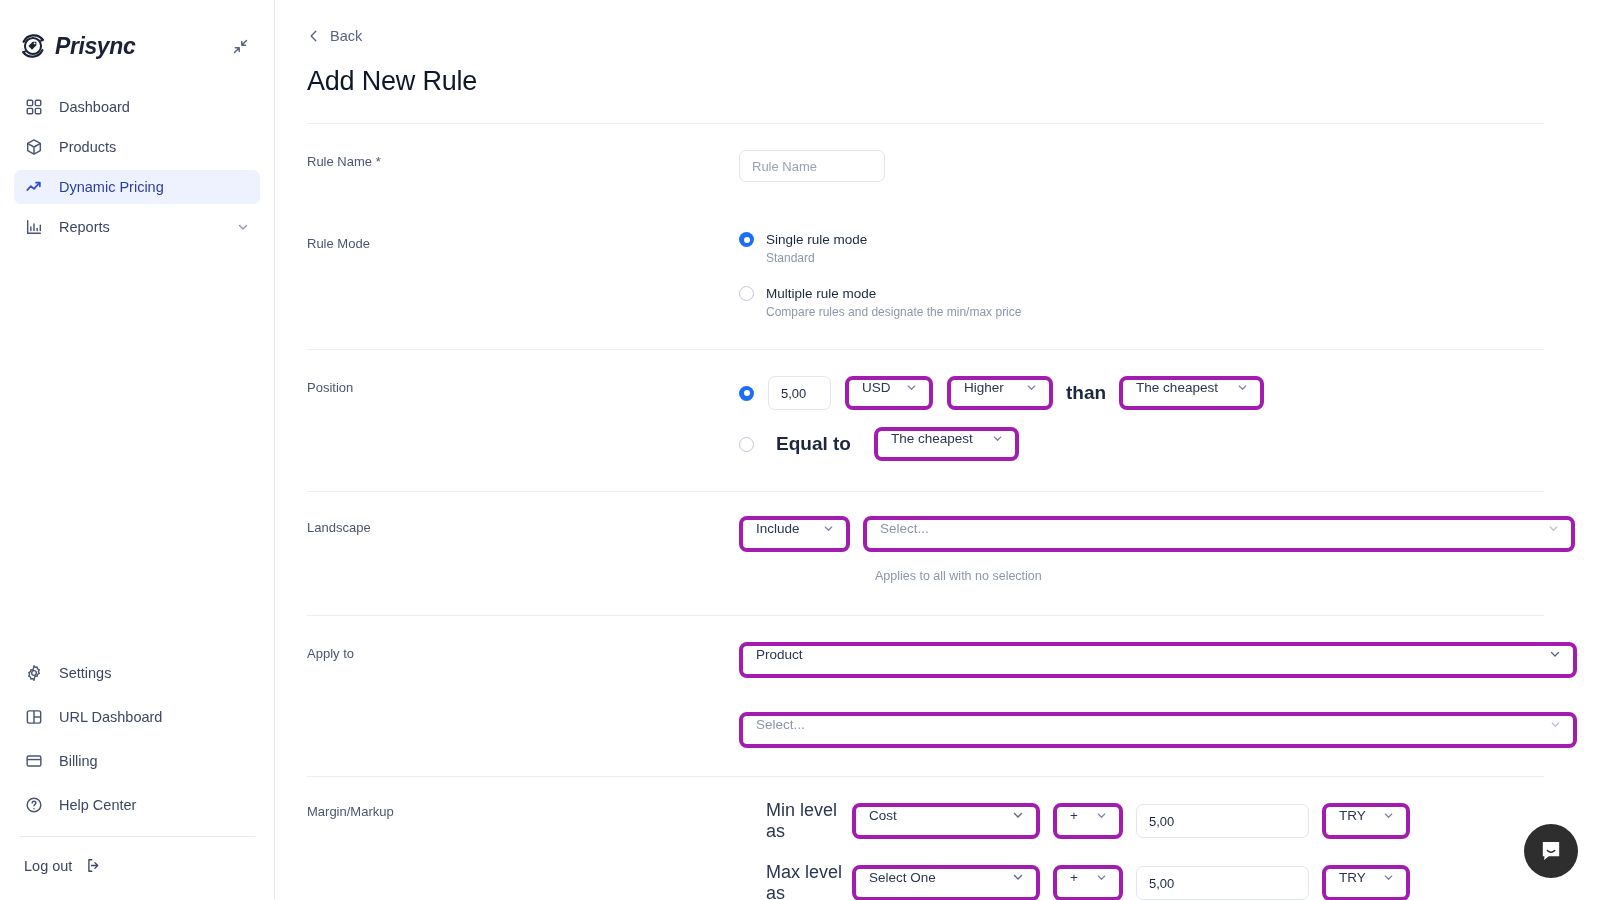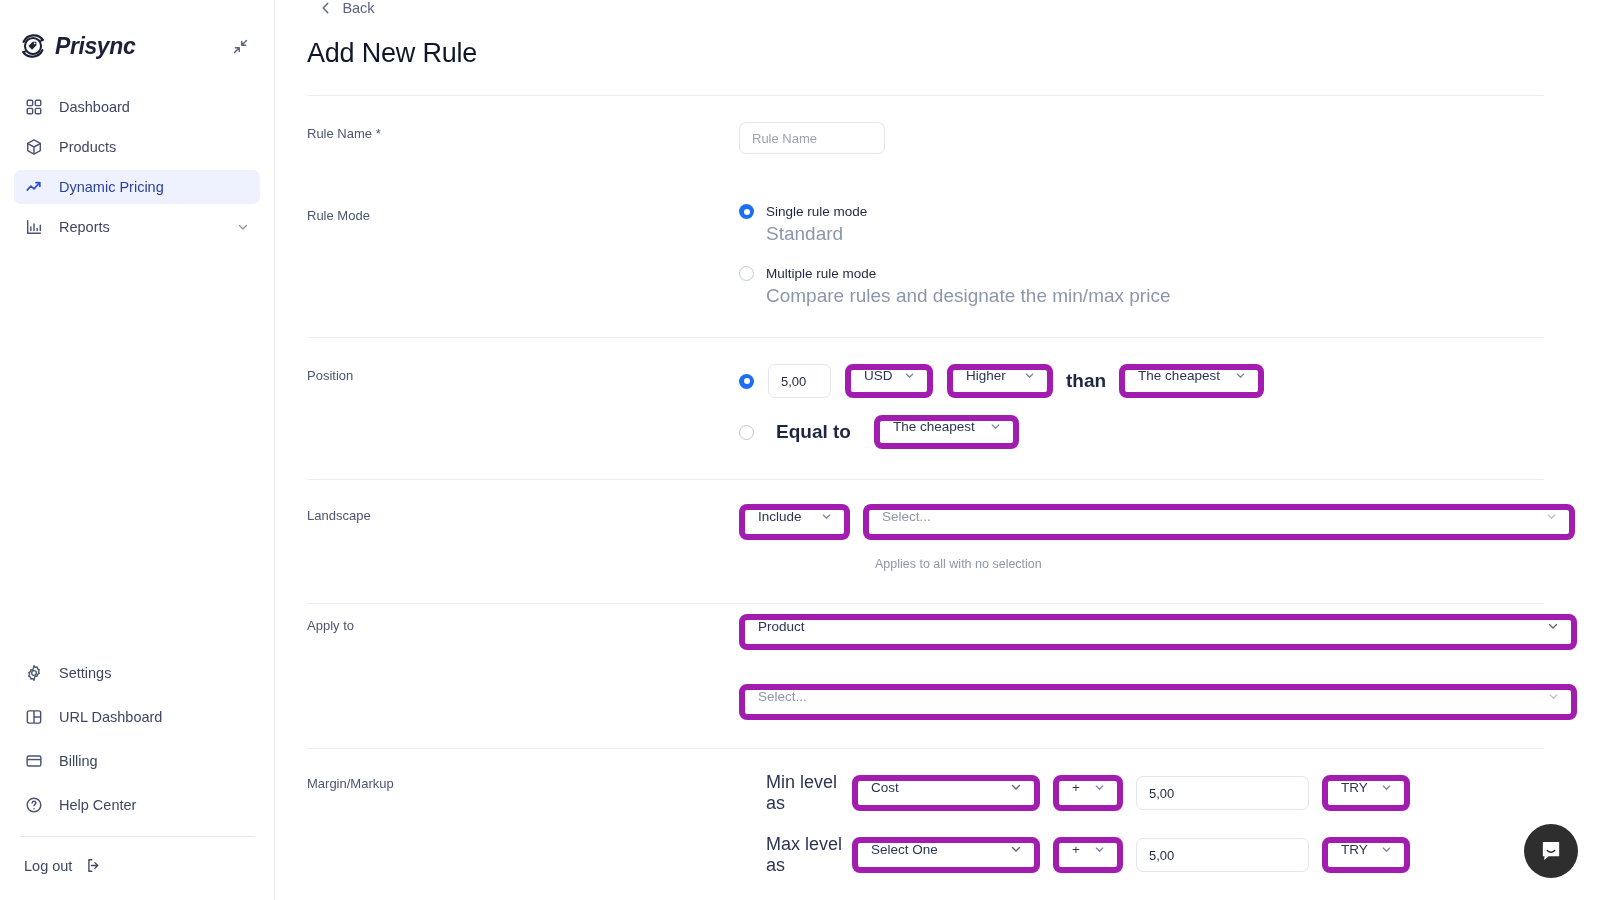--- a/index.html
+++ b/index.html
@@ -73,21 +73,21 @@
   .logout-icon { margin-left: 13px; display:flex; color: #3c4761; }
 
   
   .main {
     flex: 1 1 auto; height: 900px;
     position: relative; overflow: hidden;
     padding-left: 32px;
   }
   .back-row {
     display: flex; align-items: center;
-    cursor: pointer; width: 80px; justify-content: center;
+    margin-top: 28px; cursor: pointer; width: 80px;
   }
   .back-chevron { color: #5a6480; display:flex; margin-right: 9px; }
   .back-label { font-size: 14.5px; color: #596480; }
 
   .page-title {
     font-size: 27px; color: #10172a; font-weight: normal;
     margin-top: 22px; letter-spacing: -0.2px;
   }
 
   .hr {
@@ -109,21 +109,21 @@
   
   .txt-input {
     height: 32px; border: 1px solid #e3e6ee; border-radius: 7px;
     background: #fff; font-size: 13px; color: #1e2740;
     padding: 0 12px; font-family: "Liberation Sans", sans-serif;
     outline: none;
   }
   .txt-input::placeholder { color: #9aa2b6; }
 
   .select {
-    height: 34px; border: 6px solid #a21caf; border-radius: 8px;
+    height: 34px; border: 4px solid #a21caf; border-radius: 8px;
     background: #fff; display: flex; align-items: center;
     padding: 0 11px 12px 13px; cursor: pointer;
     font-size: 13.5px; color: #2b3654;
   }
   .select .sel-val { white-space: nowrap; overflow: hidden; }
   .select .caret { margin-left: auto; padding-left: 10px; display: flex; color: #7b८4a0; }
   .select .caret { color: #7b84a0; }
   .select.big { height: 36px; }
   .select.muted .sel-val { color: #8d96ab; }
 
@@ -133,21 +133,21 @@
     flex: 0 0 15px; cursor: pointer; position: relative;
   }
   .radio.on { border: none; background: #1d6ef5; }
   .radio.on::after {
     content: ""; position: absolute; left: 4.5px; top: 4.5px;
     width: 6px; height: 6px; border-radius: 50%; background: #fff;
   }
 
   .opt-row { display: flex; align-items: flex-start; }
   .opt-main { font-size: 13.5px; color: #1d2840; }
-  .opt-sub { font-size: 19px; color: #8d96ab; margin-top: 4px; }
+  .opt-sub { font-size: 12px; color: #8d96ab; margin-top: 4px; }
   .opt-text { margin-left: 12px; }
 
   .inline { display: flex; align-items: center; }
   .strong-word { font-size: 19px; font-weight: bold; color: #1d2840; }
   .hint { font-size: 12.5px; color: #8d96ab; }
   .small-label { font-size: 18px; color: #2b3654; }
 
   
   .chat-fab {
     position: absolute; right: 22px; bottom: 22px;
@@ -420,21 +420,21 @@
                 </svg>
             </span>
           </div>
         </div>
         <div class="hint" style="margin-top:17px; margin-left:136px;">Applies to all with no selection</div>
       </div>
     </div>
 
     <div class="hr" style="margin-top:32px;"></div>
 
-    <div class="form-row" style="margin-top:10px;">
+    <div class="form-row" style="margin-top:26px;">
       <div class="row-label">Apply to</div>
       <div class="row-body">
         <div class="select big" style="width:838px;gap:36px;">
           <span class="sel-val">Product</span>
           <span class="caret">
             <svg viewBox="0 0 16 16" width="14" height="14" fill="none" stroke="#5d6781" stroke-width="1.6" stroke-linecap="round" stroke-linejoin="round">
                 <path d="M4 6.2l4 4 4-4"></path>
               </svg>
           </span>
         </div>

